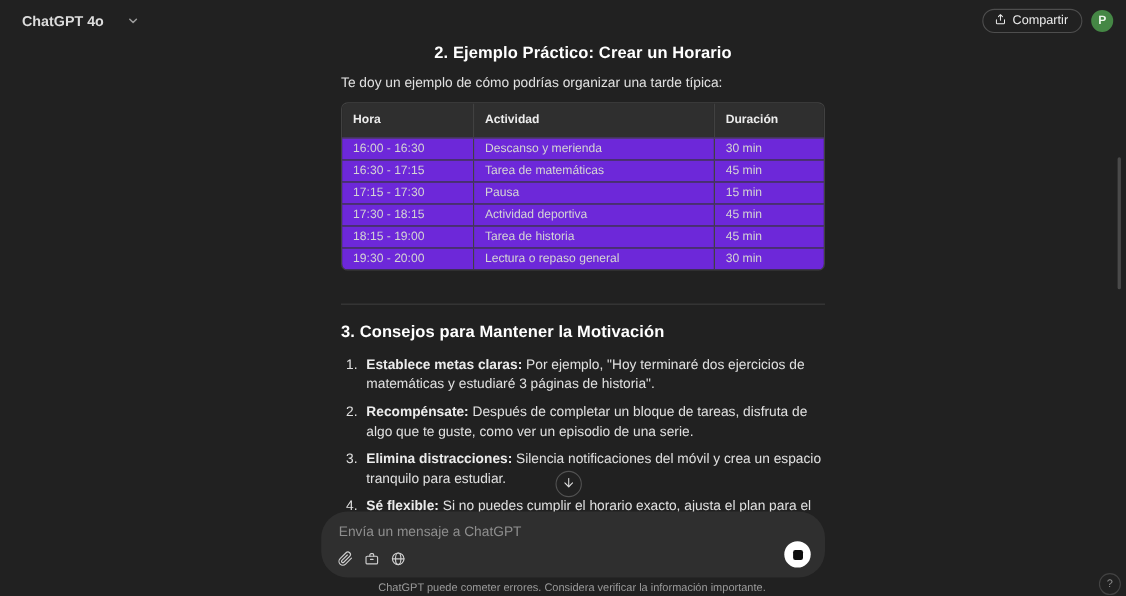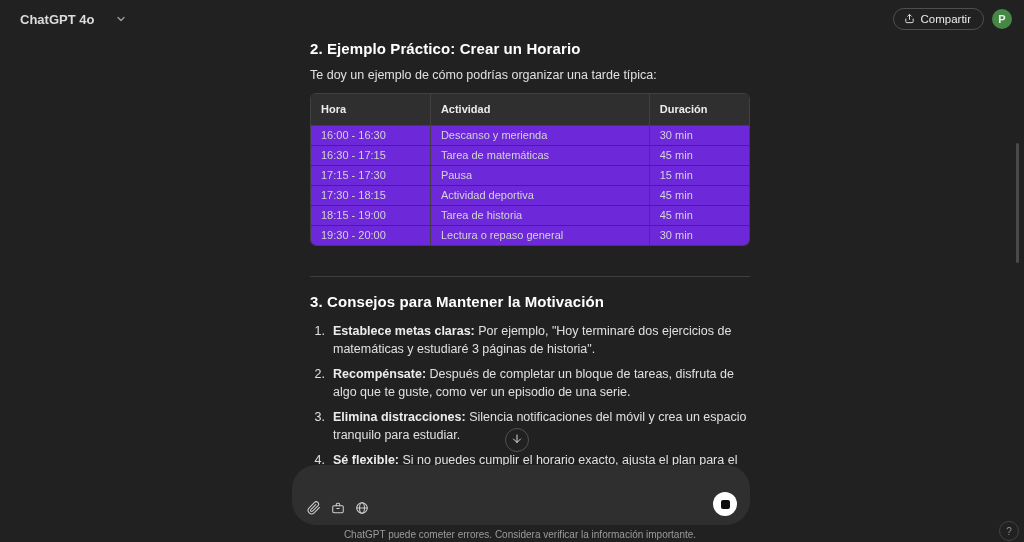--- a/index.html
+++ b/index.html
@@ -39,21 +39,21 @@
     display: flex; align-items: center; justify-content: center;
     cursor: pointer;
   }
 
   
   .content { position: absolute; left: 310px; top: 0; width: 440px; }
   .section-heading {
     margin: 0; font-size: 15px; font-weight: 700; color: #ffffff;
     letter-spacing: .1px;
   }
-  .heading-2 { margin-top: 40px; }
+  .heading-2 { margin-top: 40px; text-align: center; }
   .intro { margin: 11px 0 0 0; font-size: 12.5px; color: #e0e0e0; }
 
   .schedule-table-wrap {
     margin-top: 11px;
     border: 1px solid #414141; border-radius: 6px;
     overflow: hidden;
   }
   table { width: 100%; border-collapse: collapse; font-size: 11px; }
   th {
     background: #2f2f2f; color: #ececec;
@@ -253,20 +253,21 @@
 <button class="scroll-down-button">
   <span class="icon">
     <svg width="12" height="12" viewBox="0 0 24 24" fill="none" stroke="currentColor" stroke-width="2" stroke-linecap="round" stroke-linejoin="round">
         <path d="M12 4v15"></path>
         <path d="M5 12l7 7 7-7"></path>
       </svg>
   </span>
 </button>
 
 <div class="composer">
+  <input class="composer-input" type="text" placeholder="Envía un mensaje a ChatGPT" style="">
   <div class="composer-toolbar">
     <button class="icon-button">
       <span class="icon">
         <svg width="14" height="14" viewBox="0 0 24 24" fill="none" stroke="currentColor" stroke-width="1.8" stroke-linecap="round" stroke-linejoin="round">
             <path d="M21.44 11.05l-9.19 9.19a6 6 0 0 1-8.49-8.49l9.19-9.19a4 4 0 0 1 5.66 5.66l-9.2 9.19a2 2 0 0 1-2.83-2.83l8.49-8.48"></path>
           </svg>
       </span>
     </button>
     <button class="icon-button">
       <span class="icon">

